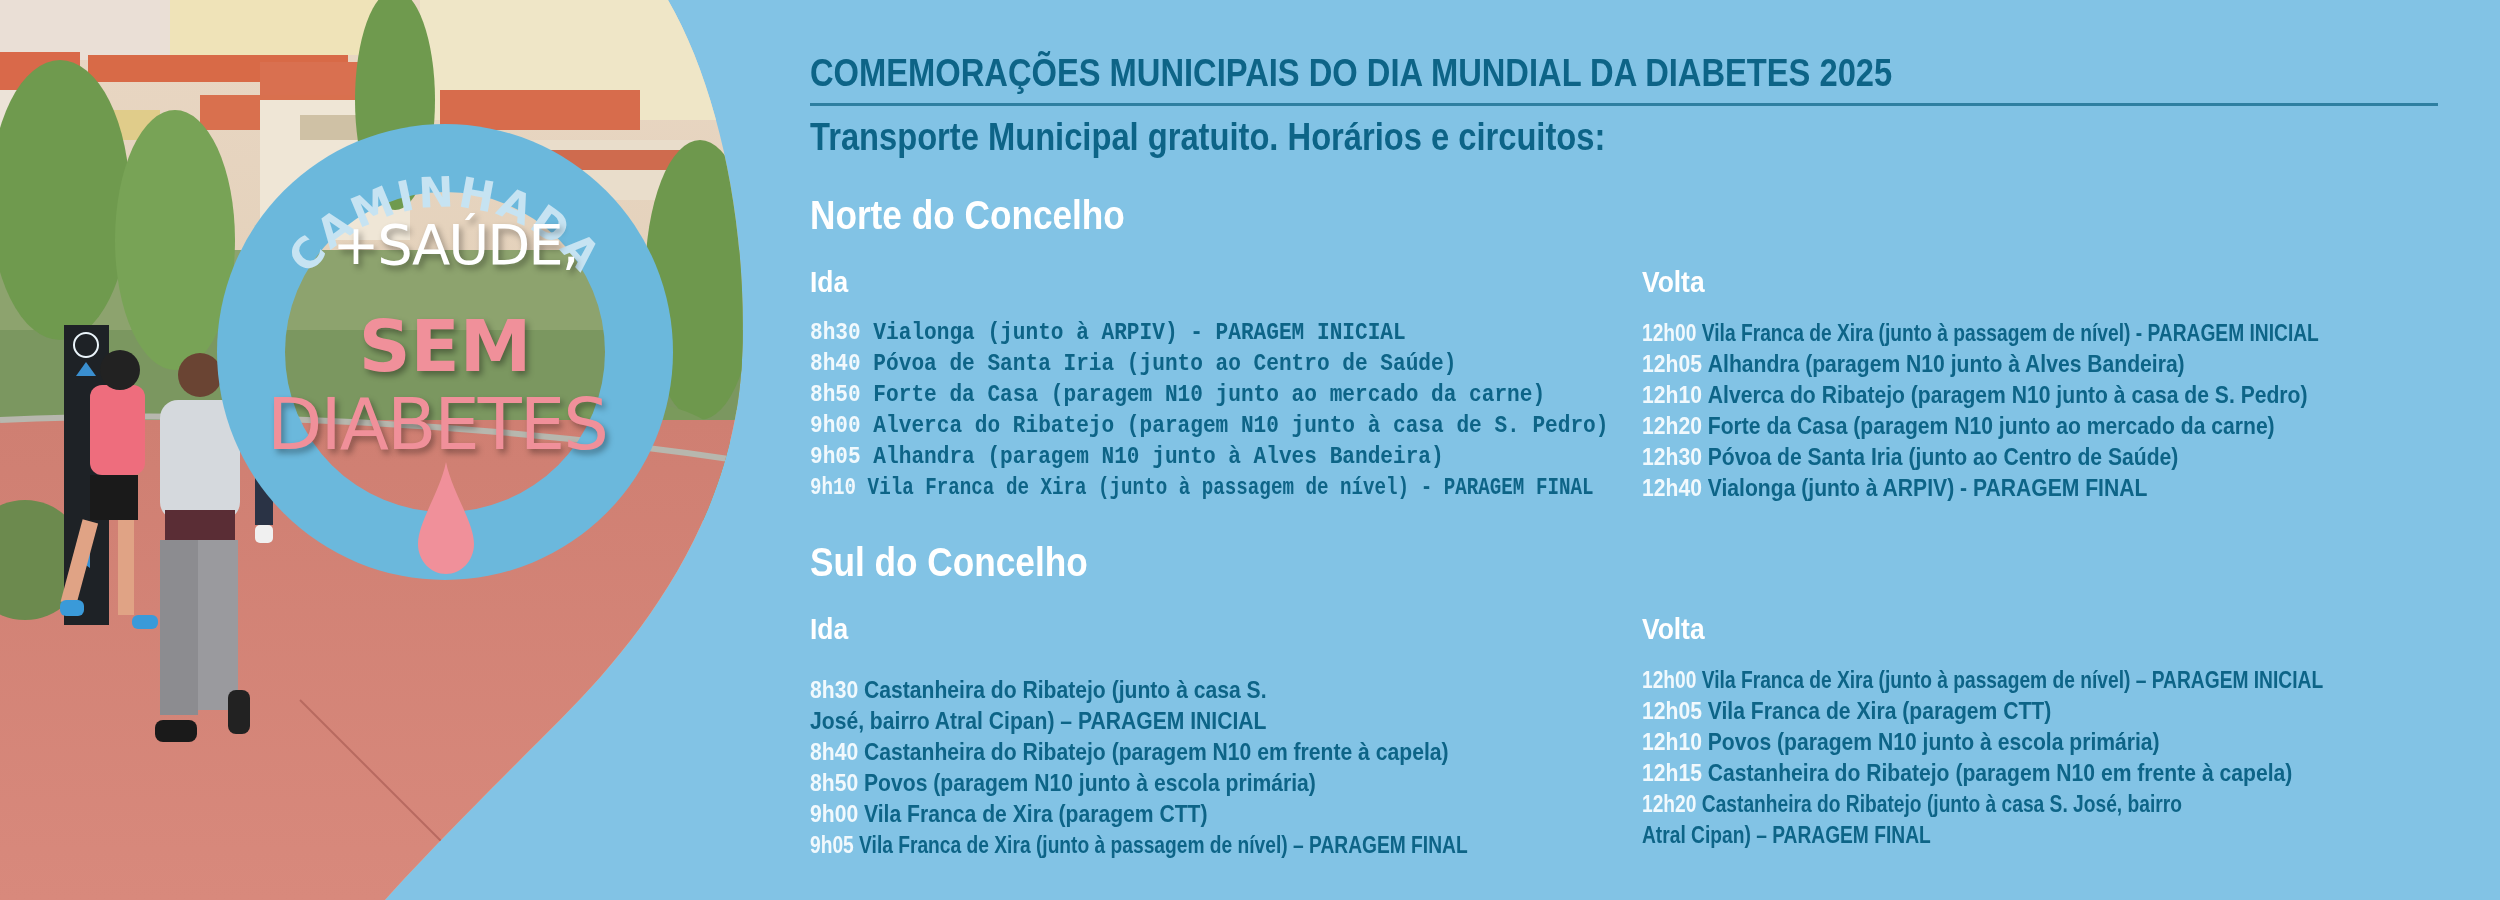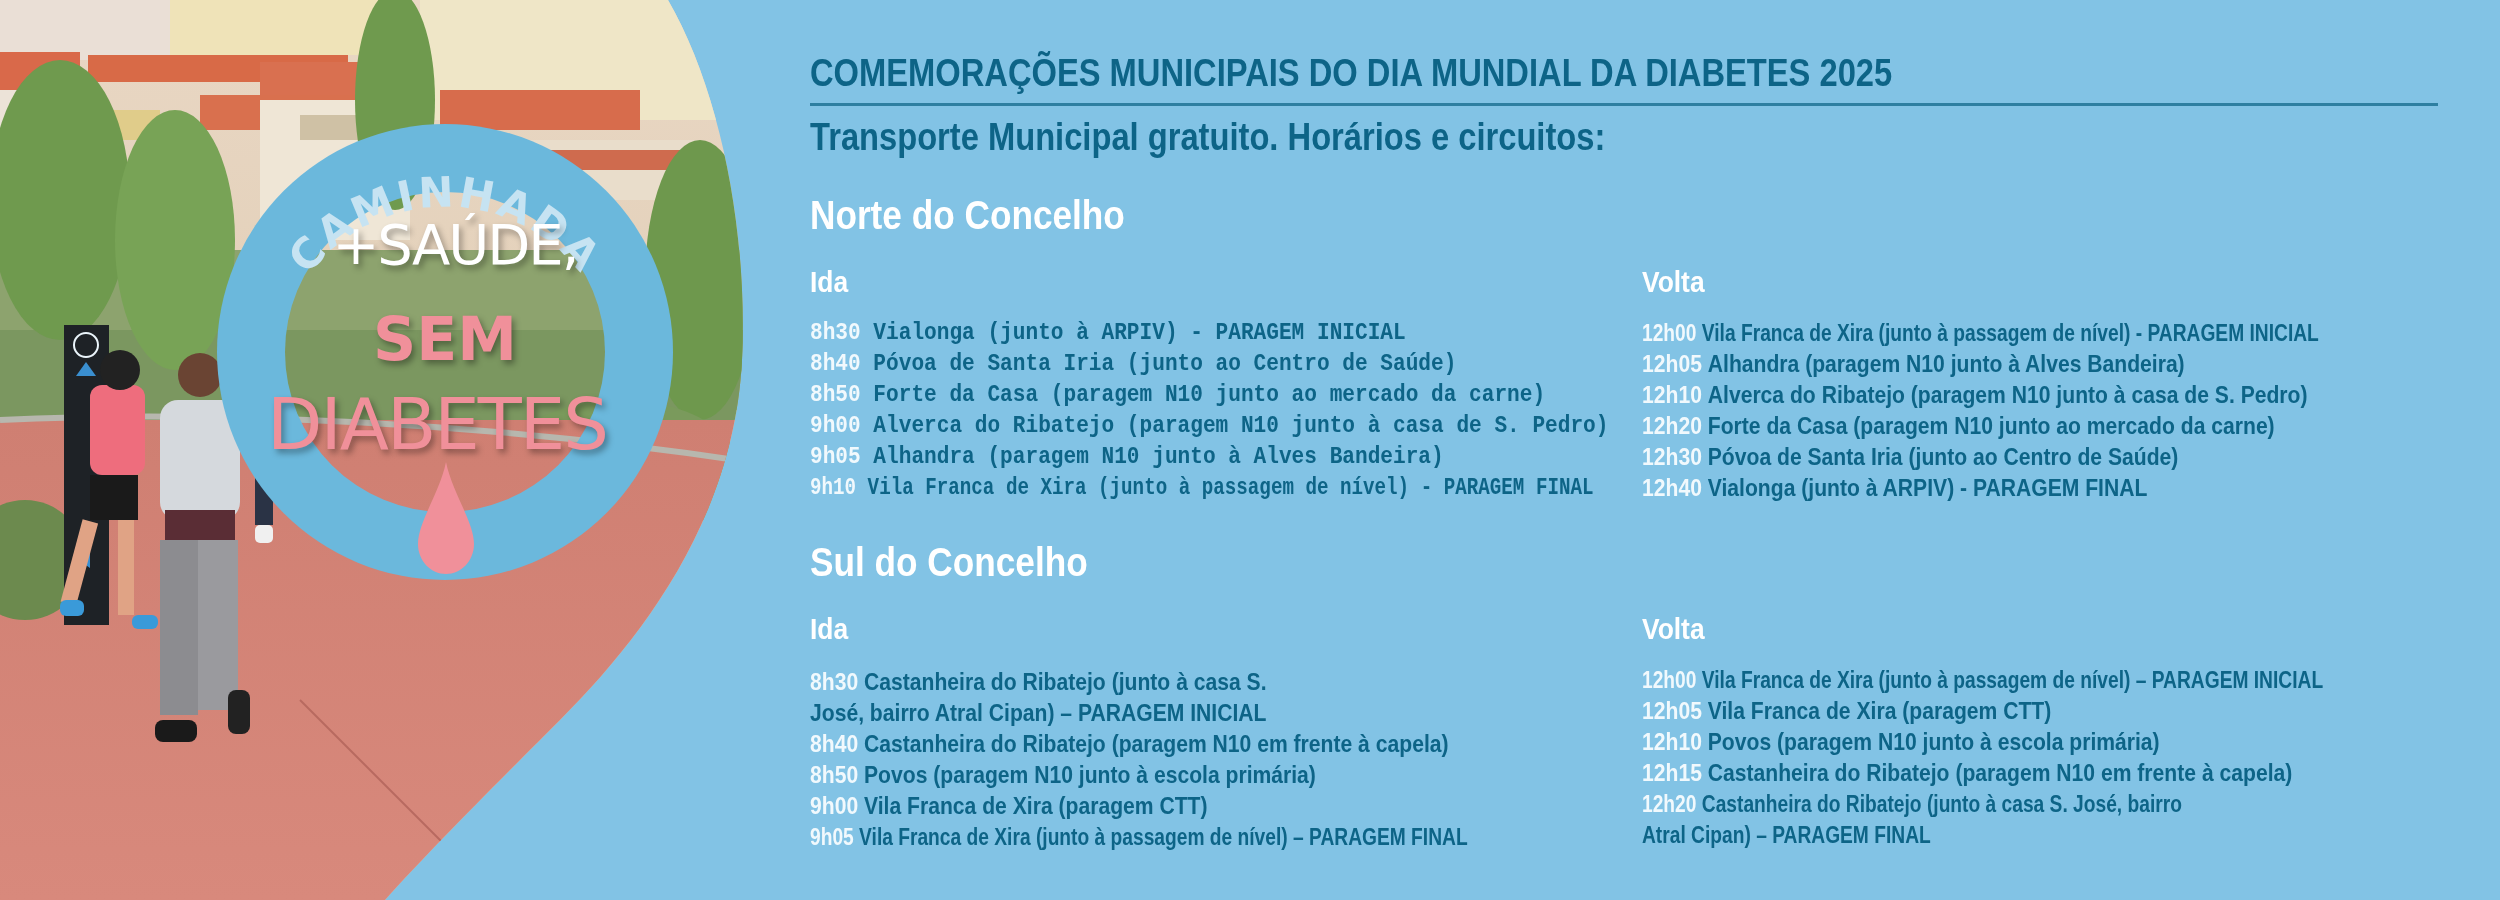--- a/index.html
+++ b/index.html
@@ -113,21 +113,21 @@
         <rect width="456" height="456" fill="#fff"></rect>
         <circle cx="228" cy="228" r="160" fill="#000"></circle>
       </mask>
     </defs>
     <circle cx="228" cy="228" r="228" fill="#6bb8dc" mask="url(#ringMask)"></circle>
     <text font-family="DejaVu Sans, sans-serif" font-weight="bold" font-size="42" fill="#c6e3f2" letter-spacing="3">
       <textPath href="#arcPath" startOffset="50%" text-anchor="middle">CAMINHADA</textPath>
     </text>
   </svg>
   <div style="position:absolute; left:48px; top:88px; width:380px; text-align:center; font-family:'DejaVu Sans', sans-serif; font-weight:normal; font-size:56px; color:#ffffff; text-shadow:3px 4px 6px rgba(0,0,0,0.35); letter-spacing:-2px;">+SAÚDE,</div>
-  <div style="position:absolute; left:10px; top:180px; width:436px; text-align:center; font-family:'DejaVu Sans', sans-serif; font-weight:bold; font-size:60px; color:#f0909a; text-shadow:3px 4px 6px rgba(0,0,0,0.35);">SEM</div>
+  <div style="position:absolute; left:10px; top:180px; width:436px; text-align:center; font-family:'DejaVu Sans', sans-serif; font-weight:bold; font-size:72px; color:#f0909a; text-shadow:3px 4px 6px rgba(0,0,0,0.35);">SEM</div>
   <div style="position:absolute; left:-8px; top:258px; width:456px; text-align:center; font-family:'DejaVu Sans', sans-serif; font-weight:normal; font-size:72px; color:#f0909a; text-shadow:3px 4px 6px rgba(0,0,0,0.35); letter-spacing:-2px;">DIABETES</div>
   <svg style="position:absolute; left:201px; top:338px;" width="56" height="112" viewBox="0 0 56 112">
     <path d="M28,0 C34,30 56,60 56,82 C56,99 43,112 28,112 C13,112 0,99 0,82 C0,60 22,30 28,0 Z" fill="#f0909a"></path>
   </svg>
 </div>
 
 <div class="content">
   <div class="title">COMEMORAÇÕES MUNICIPAIS DO DIA MUNDIAL DA DIABETES 2025</div>
   <div class="rule"></div>
   <div class="subtitle">Transporte Municipal gratuito. Horários e circuitos:</div>
@@ -155,21 +155,21 @@
       <div class="row"><span class="t">12h20</span> <span class="p">Forte da Casa (paragem N10 junto ao mercado da carne)</span></div>
       <div class="row"><span class="t">12h30</span> <span class="p">Póvoa de Santa Iria (junto ao Centro de Saúde)</span></div>
       <div class="row"><span class="t">12h40</span> <span class="p">Vialonga (junto à ARPIV) - PARAGEM FINAL</span></div>
     </div>
   </div>
 
   <div class="region" style="top:540px;">Sul do Concelho</div>
 
   <div class="col" style="left:0; top:609px;">
     <div class="col-head">Ida</div>
-    <div class="rows" style="margin-top:17px;">
+    <div class="rows" style="margin-top:25px;">
       <div class="row wrap"><span class="t">8h30</span> <span class="p">Castanheira do Ribatejo (junto à casa S. José, bairro Atral Cipan) – PARAGEM INICIAL</span></div>
       <div class="row"><span class="t">8h40</span> <span class="p">Castanheira do Ribatejo (paragem N10 em frente à capela)</span></div>
       <div class="row"><span class="t">8h50</span> <span class="p">Povos (paragem N10 junto à escola primária)</span></div>
       <div class="row"><span class="t">9h00</span> <span class="p">Vila Franca de Xira (paragem CTT)</span></div>
       <div class="row tight"><span class="t">9h05</span> <span class="p">Vila Franca de Xira (junto à passagem de nível) – PARAGEM FINAL</span></div>
     </div>
   </div>
 
   <div class="col" style="left:832px; top:609px;">
     <div class="col-head">Volta</div>

